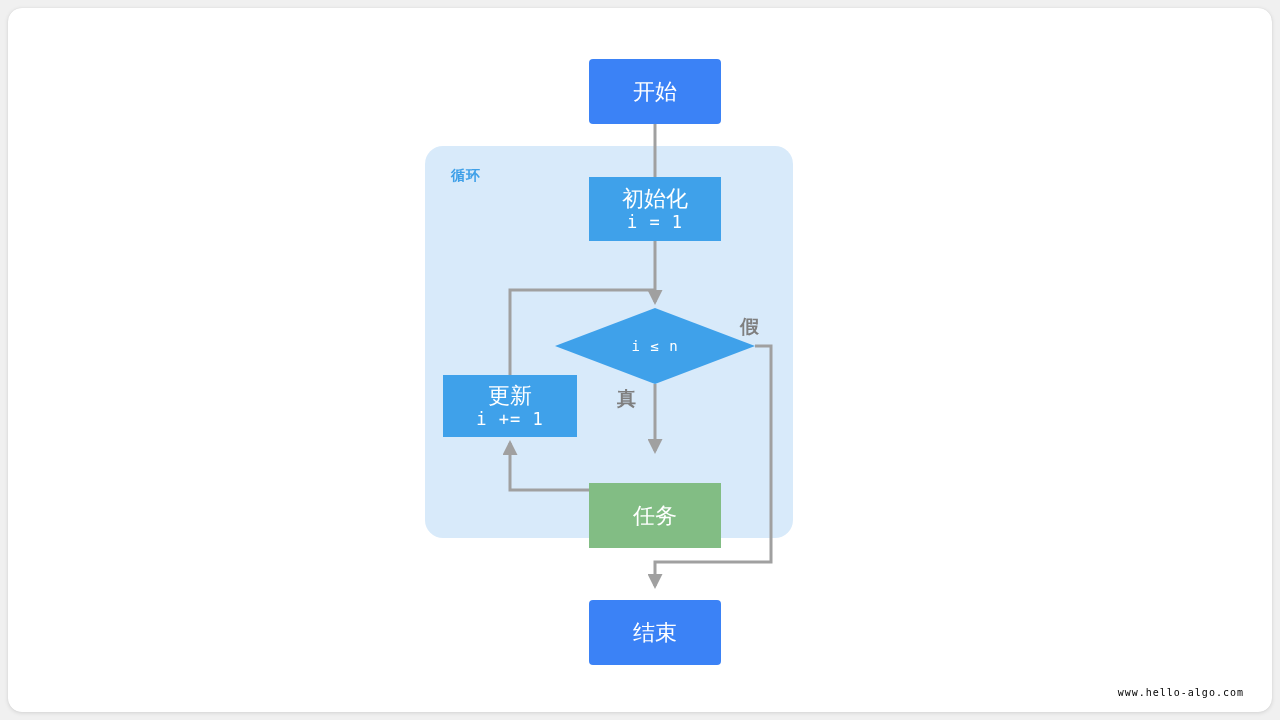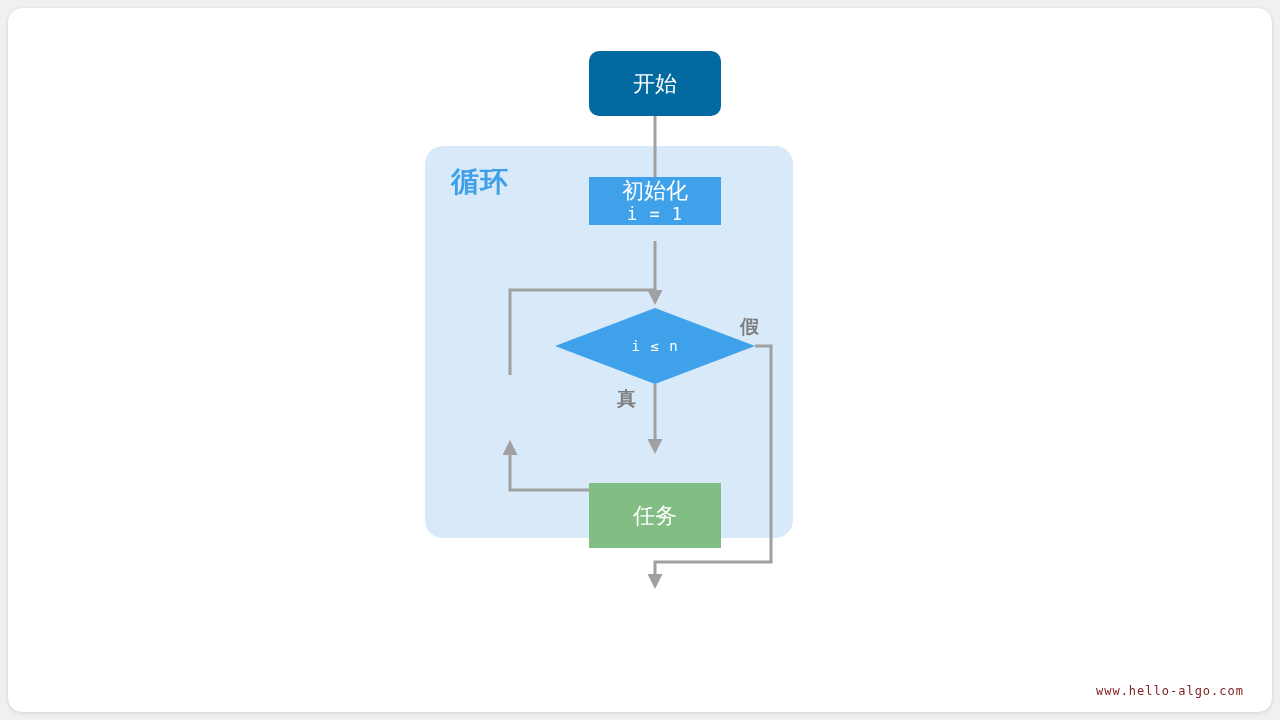--- a/index.html
+++ b/index.html
@@ -56,21 +56,21 @@
     top: 146px;
     width: 368px;
     height: 392px;
     background: #d8eafa;
     border-radius: 18px;
   }
   .loop-label {
     position: absolute;
     left: 451px;
     top: 168px;
-    font-size: 28px;
+    font-size: 14px;
     font-weight: bold;
     color: #3fa0e8;
     letter-spacing: 1px;
     line-height: 1;
   }
 
   
   .node {
     position: absolute;
     display: flex;
@@ -85,33 +85,34 @@
     font-family: "Liberation Sans", "DejaVu Sans", sans-serif;
     font-size: 22px;
   }
   .node .code {
     font-family: "DejaVu Sans Mono", "Liberation Mono", monospace;
     font-size: 17px;
     letter-spacing: 1px;
   }
 
   .terminal {
-    background: #0369a1;
-    border-radius: 10px;
+    background: #3b82f6;
+    border-radius: 4px;
+    margin-top: 8px;
   }
   .process-blue {
     background: #3fa1ea;
   }
   .process-green {
     background: #82bd84;
   }
 
   
   #node-start   { left: 589px; top: 51px;  width: 132px; height: 65px; }
-  #node-init    { left: 589px; top: 177px; width: 132px; height: 48px; }
+  #node-init    { left: 589px; top: 177px; width: 132px; height: 64px; }
   #node-update  { left: 443px; top: 375px; width: 134px; height: 62px; }
   #node-task    { left: 589px; top: 483px; width: 132px; height: 65px; }
   #node-end     { left: 589px; top: 592px; width: 132px; height: 65px; }
 
   
   #node-cond {
     position: absolute;
     left: 555px;
     top: 308px;
     width: 200px;
@@ -145,22 +146,22 @@
   }
   #label-true  { left: 617px; top: 389px; }
   #label-false { left: 740px; top: 317px; }
 
   
   #watermark {
     position: absolute;
     right: 36px;
     bottom: 22px;
     font-family: "DejaVu Sans Mono", "Liberation Mono", monospace;
-    font-size: 12px;
-    color: #7f1d1d;
+    font-size: 10px;
+    color: #000000;
     letter-spacing: 1px;
   }
 </style>
 </head>
 <body>
 
 <div id="page">
   <div id="card"></div>
 
   <div id="canvas">
@@ -195,24 +196,31 @@
     <div class="node process-blue" id="node-init">
       <span class="cn">初始化</span>
       <span class="code">i = 1</span>
     </div>
 
     <div id="node-cond">
       <div class="diamond-shape"></div>
       <div class="diamond-text">i ≤ n</div>
     </div>
 
+    <div class="node process-blue" id="node-update">
+      <span class="cn">更新</span>
+      <span class="code">i += 1</span>
+    </div>
 
     <div class="node process-green" id="node-task">
       <span class="cn">任务</span>
     </div>
 
+    <div class="node terminal" id="node-end">
+      <span class="cn">结束</span>
+    </div>
 
     <div class="edge-label" id="label-true">真</div>
     <div class="edge-label" id="label-false">假</div>
 
     <div id="watermark">www.hello-algo.com</div>
   </div>
 </div>
 
 </body></html>

